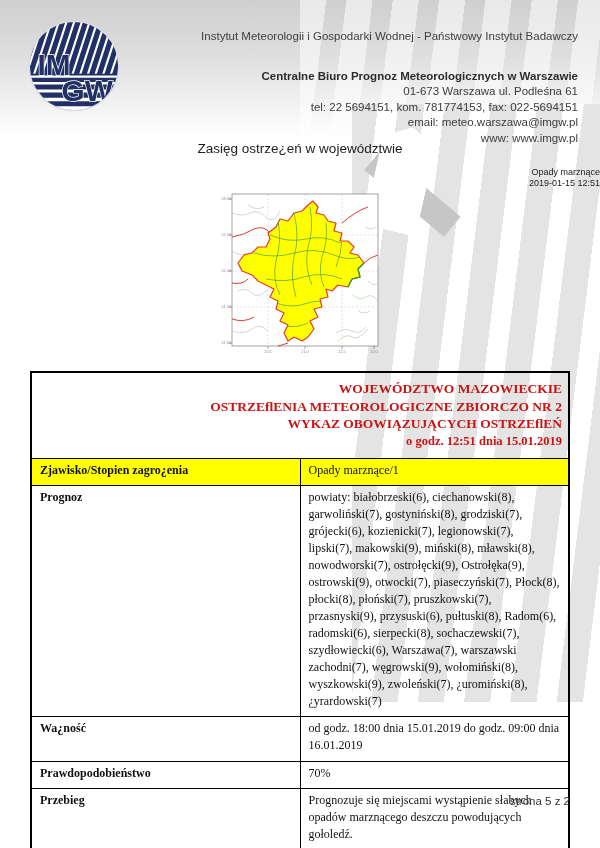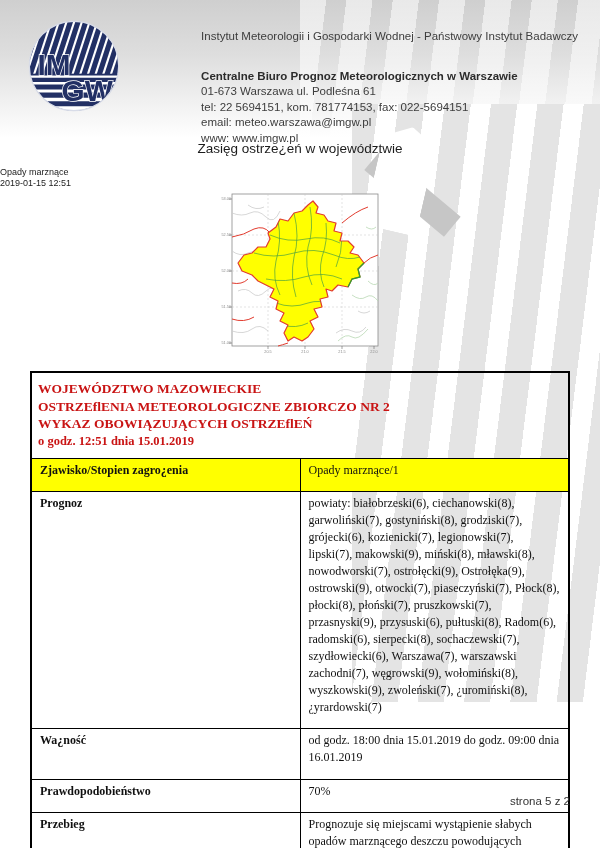--- a/index.html
+++ b/index.html
@@ -16,38 +16,38 @@
   .wm-stripes{position:absolute;left:352px;top:104px;width:248px;height:598px;
     background:repeating-linear-gradient(97deg,#e4e4e4 0 26px,#ffffff 26px 46px);}
   .wm-dark{position:absolute;left:381px;top:150px;width:104px;height:26px;background:#c6c6c6;
     transform:rotate(40deg);transform-origin:left top;}
   .wm-arrow{position:absolute;left:374px;top:126px;width:54px;height:106px;background:#ffffff;
     transform:rotate(13deg);clip-path:polygon(50% 0,100% 14%,100% 100%,0 100%,0 14%);}
   .content{position:relative;z-index:2;}
   
   .logo{position:absolute;left:26px;top:18px;width:96px;height:96px;}
   
-  .contact{position:absolute;top:29px;right:22px;text-align:left;
+  .contact{position:absolute;top:29px;right:22px;text-align:right;
     font-size:11.5px;line-height:15.6px;color:#3d3d3d;}
   .contact .bold{font-weight:bold;color:#2c2c2c;margin-top:24px;}
   
   .section-title{position:absolute;top:141px;left:0;width:600px;text-align:center;
     font-size:13.5px;color:#1c1c1c;}
   
-  .map-head{position:absolute;top:167px;left:0;width:600px;text-align:left;
+  .map-head{position:absolute;top:167px;left:0;width:600px;text-align:right;
     font-size:9px;line-height:11px;color:#222;}
   .map-wrap{position:absolute;top:191px;left:218px;width:168px;height:172px;}
   
   .warn-table{position:absolute;top:371px;left:30px;width:540px;border-collapse:collapse;
     table-layout:fixed;background:transparent;}
   .warn-table td{border:1px solid #000;vertical-align:top;
     font-family:"Liberation Serif",serif;font-size:12px;line-height:1.42;color:#111;
-    padding:3px 8px 12px 8px;background:transparent;}
+    padding:3px 8px 6px 8px;background:transparent;}
   .warn-table{border:2px solid #000;}
-  .warn-table .title-cell{text-align:left;padding:7px 20px 8px 6px;}
+  .warn-table .title-cell{text-align:right;padding:7px 6px 8px 6px;}
   .title-line{font-family:"Liberation Serif",serif;font-weight:bold;color:#c91414;
     font-size:13.5px;line-height:17.5px;}
   .title-line.small{font-size:12.5px;}
   .col-label{width:140px;font-weight:bold;padding:4px 6px;}
   .row-yellow td{background:#ffff00;}
   .value-red{color:#b03000;}
   
   .page-footer{position:absolute;top:795px;right:30px;font-size:11.5px;color:#333;}
   svg text{font-family:"Liberation Sans",sans-serif;}
 </style>

